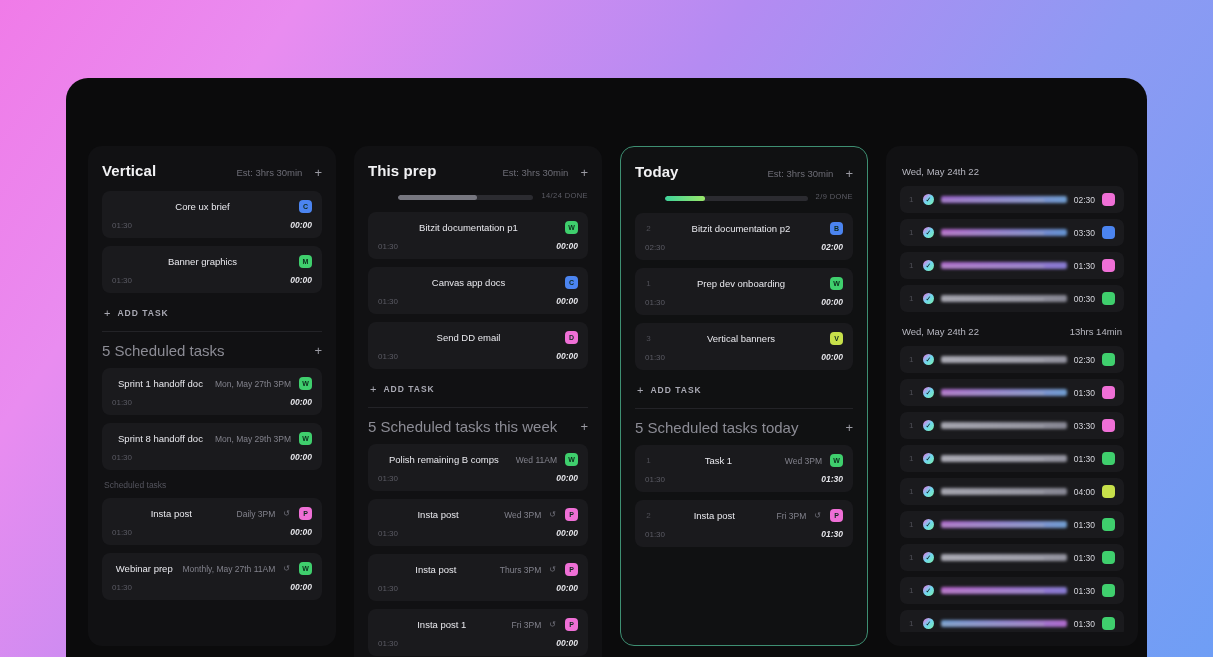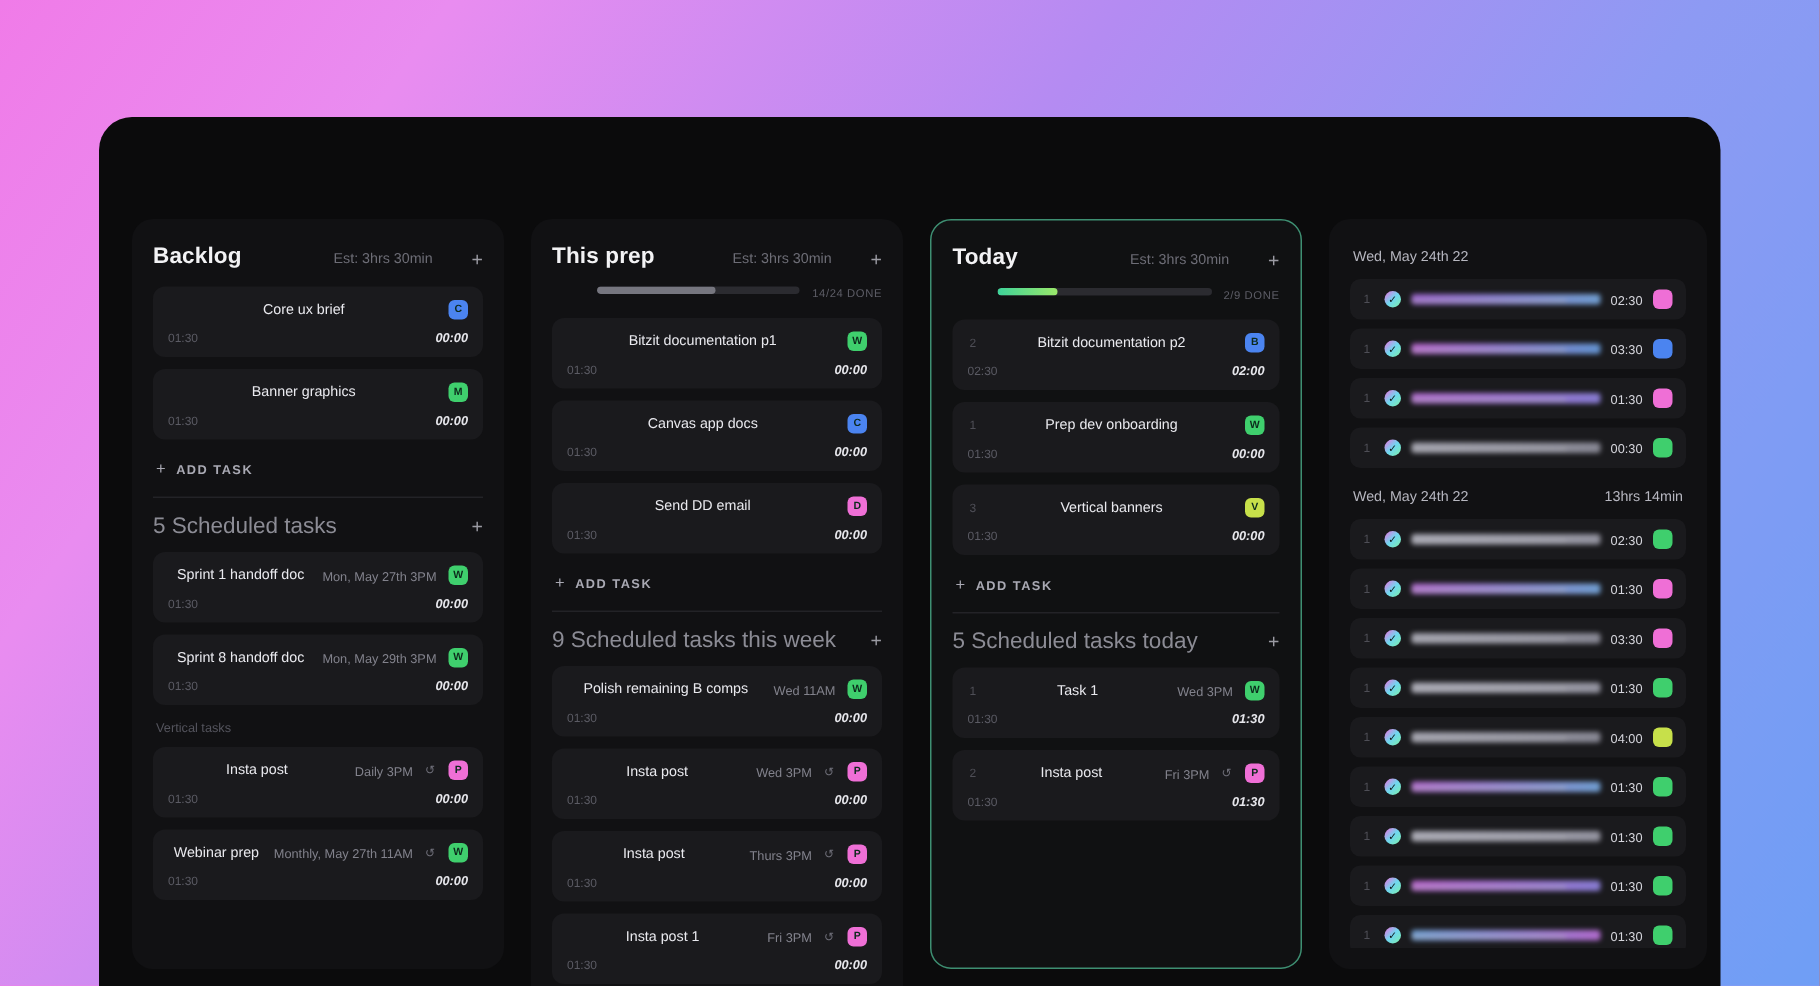--- a/index.html
+++ b/index.html
@@ -54,37 +54,37 @@
   }
   .col-title {
     font-size: 15px;
     font-weight: bold;
     color: #f2f2f4;
     letter-spacing: .1px;
   }
   .col-meta {
     display: flex;
     align-items: center;
-    gap: 26px;
+    gap: 12px;
   }
   .col-est {
     font-size: 9.5px;
     color: #6d6d76;
     white-space: nowrap;
   }
   .plus-ico {
     font-size: 13px;
     color: #9b9ba3;
     line-height: 1;
     cursor: pointer;
   }
 
   .progress-row {
     display: flex;
-    align-items: flex-start;
+    align-items: flex-end;
     gap: 8px;
     margin: 2px 0 12px 0;
     padding-left: 30px;
   }
   .progress-track {
     flex: 1;
     height: 5px;
     border-radius: 3px;
     background: #2b2b30;
     overflow: hidden;
@@ -250,21 +250,21 @@
   .done-scroll { max-height: 470px; overflow: hidden; }
 </style>
 </head>
 <body>
 
 <div class="app-window">
   <div class="board">
 
     <div class="column">
       <div class="col-head">
-        <div class="col-title">Backlog</div>
+        <div class="col-title">Vertical</div>
         <div class="col-meta">
           <span class="col-est">Est: 3hrs 30min</span>
           <span class="plus-ico">+</span>
         </div>
       </div>
 
       <div>
         <div class="task">
           <div class="task-top">
             <span class="task-name">Core ux brief</span>
@@ -315,21 +315,21 @@
           <span class="task-name">Sprint 8 handoff doc</span>
           <span class="task-when">Mon, May 29th 3PM</span>
           <span class="avatar" style="background:#3fcf6d">W</span>
         </div>
         <div class="task-bot">
           <span class="task-est">01:30</span>
           <span class="task-timer">00:00</span>
         </div>
       </div>
 
-      <div class="group-label">Vertical tasks</div>
+      <div class="group-label">Scheduled tasks</div>
 
       <div class="task">
         <div class="task-top">
           <span class="task-name">Insta post</span>
           <span class="task-when">Daily 3PM</span>
           <span class="recur-ico">↺</span>
           <span class="avatar" style="background:#ef6fd6">P</span>
         </div>
         <div class="task-bot">
           <span class="task-est">01:30</span>
@@ -398,21 +398,21 @@
       </div>
 
       <div class="add-task">
         <span class="p">+</span>
         <span>ADD TASK</span>
       </div>
 
       <div class="divider"></div>
 
       <div class="sched-head">
-        <span class="sched-title">9 Scheduled tasks this week</span>
+        <span class="sched-title">5 Scheduled tasks this week</span>
         <span class="plus-ico">+</span>
       </div>
 
       <div class="task">
         <div class="task-top">
           <span class="task-name">Polish remaining B comps</span>
           <span class="task-when">Wed 11AM</span>
           <span class="avatar" style="background:#3fcf6d">W</span>
         </div>
         <div class="task-bot">

